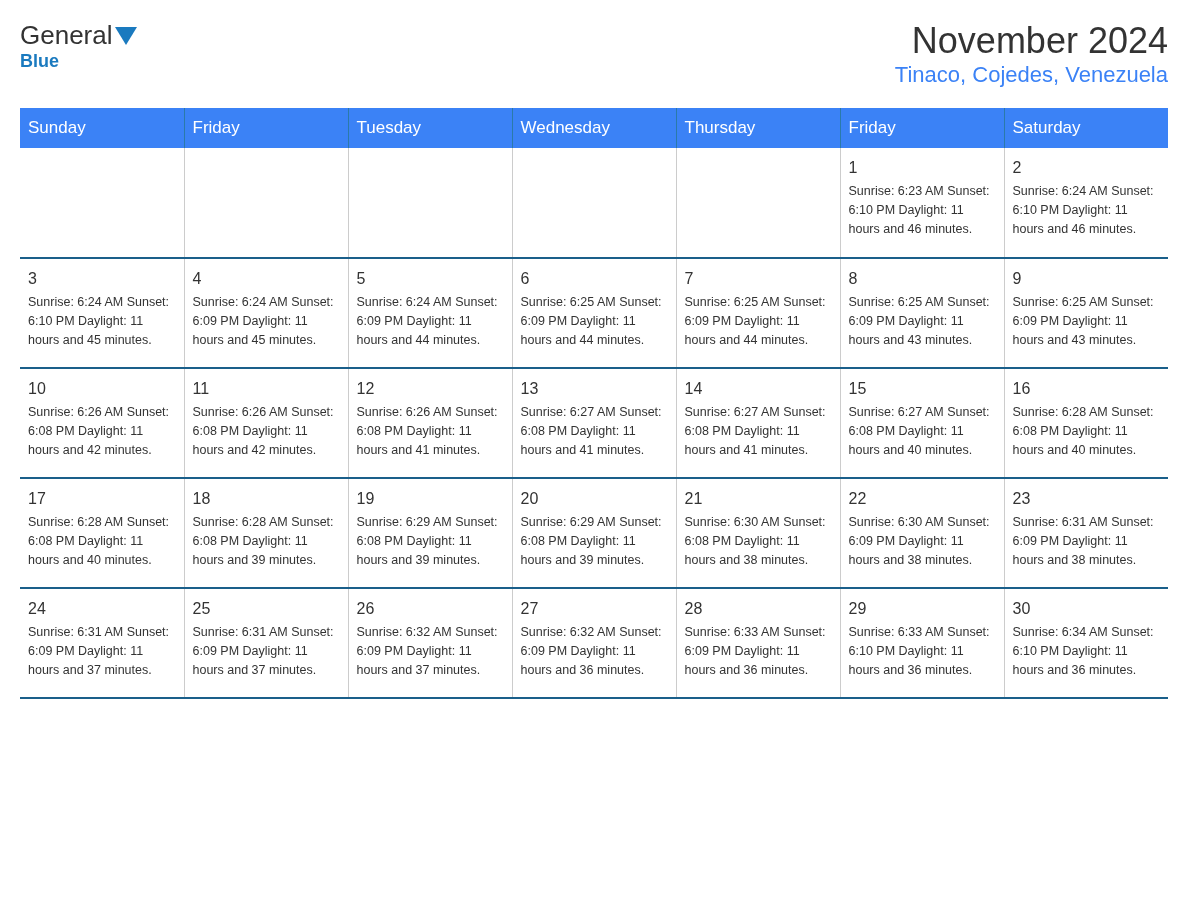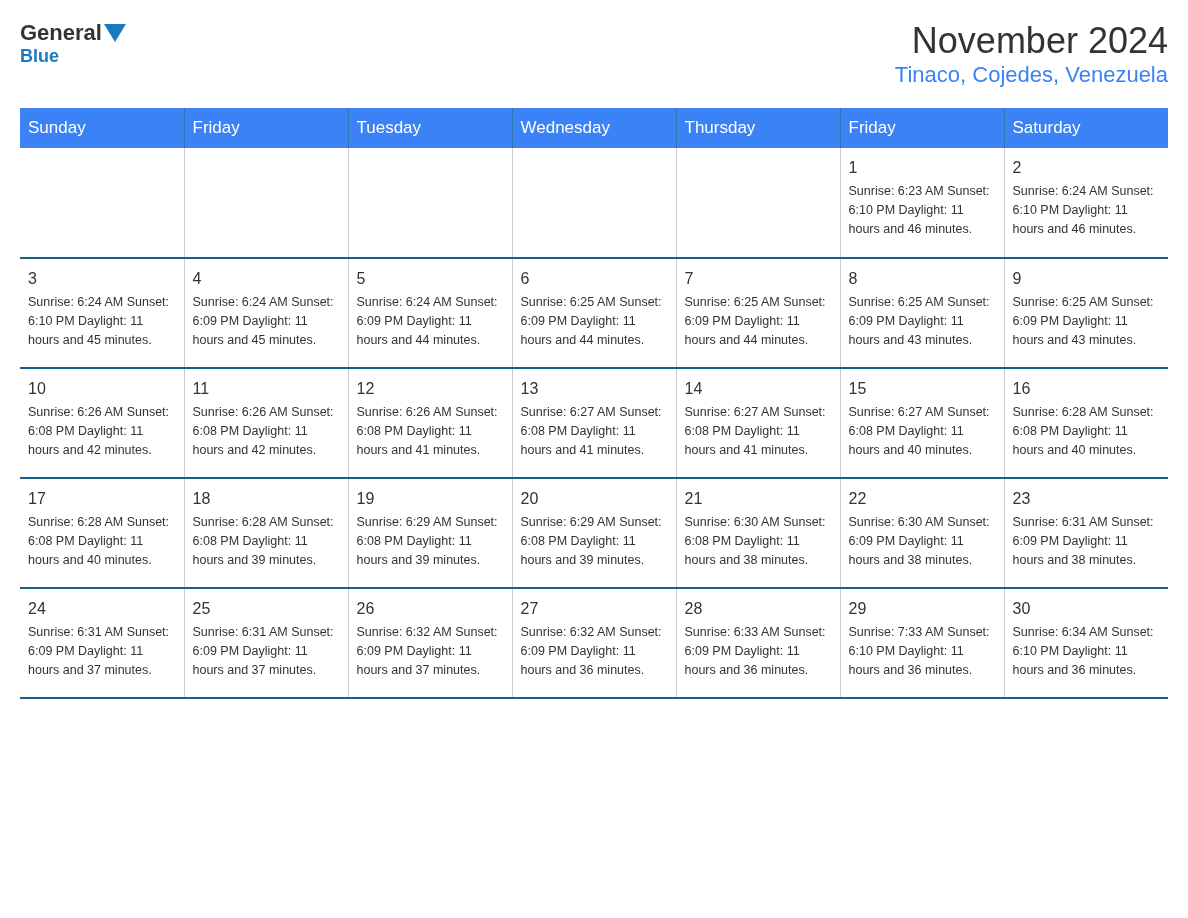--- a/index.html
+++ b/index.html
@@ -79,22 +79,22 @@
       font-size: 12.5px;
       color: #333;
       line-height: 1.5;
     }
     .logo-wrapper {
       display: flex;
       align-items: center;
       gap: 0;
     }
     .logo-general {
-      font-size: 22px;
-      font-weight: bold;
+      font-size: 26px;
+      font-weight: normal;
       color: #333;
     }
     .logo-arrow {
       display: inline-block;
       margin-left: 2px;
       vertical-align: middle;
     }
     .logo-arrow svg {
       display: block;
     }
@@ -338,21 +338,21 @@
         </td>
         <td>
           <span class="day-num">28</span>
           <div class="day-info">Sunrise: 6:33 AM
 Sunset: 6:09 PM
 Daylight: 11 hours
 and 36 minutes.</div>
         </td>
         <td>
           <span class="day-num">29</span>
-          <div class="day-info">Sunrise: 7:33 AM
+          <div class="day-info">Sunrise: 6:33 AM
 Sunset: 6:10 PM
 Daylight: 11 hours
 and 36 minutes.</div>
         </td>
         <td>
           <span class="day-num">30</span>
           <div class="day-info">Sunrise: 6:34 AM
 Sunset: 6:10 PM
 Daylight: 11 hours
 and 36 minutes.</div>

